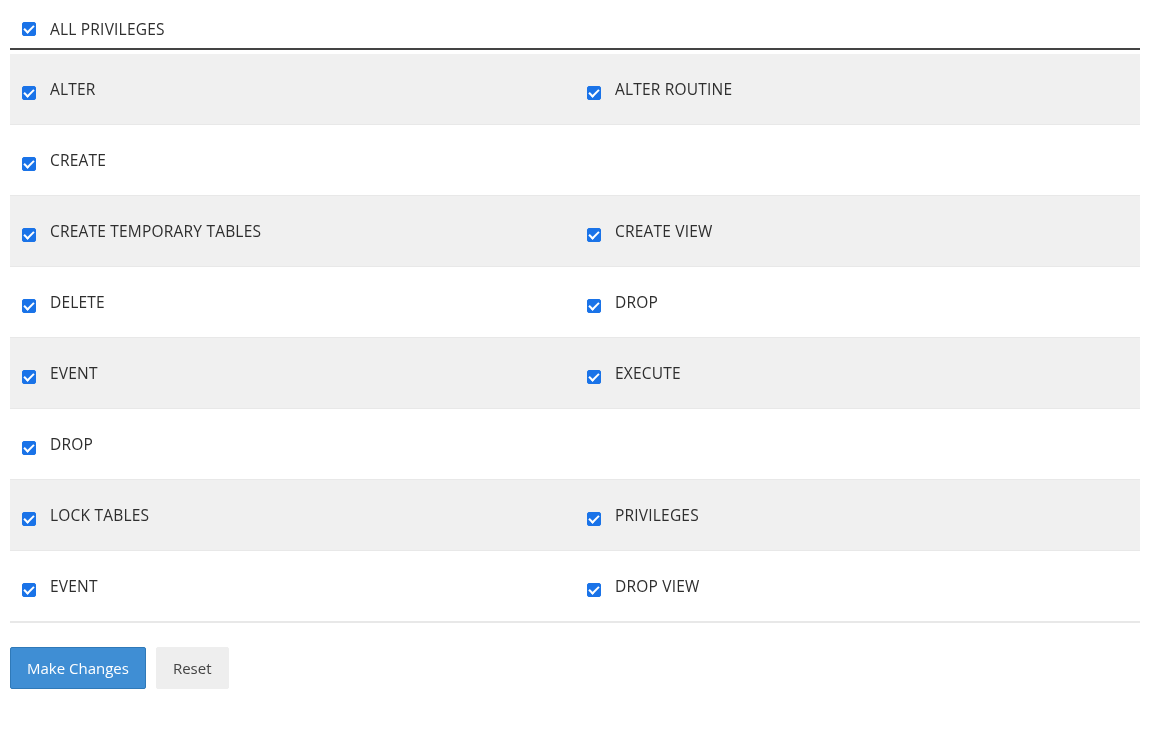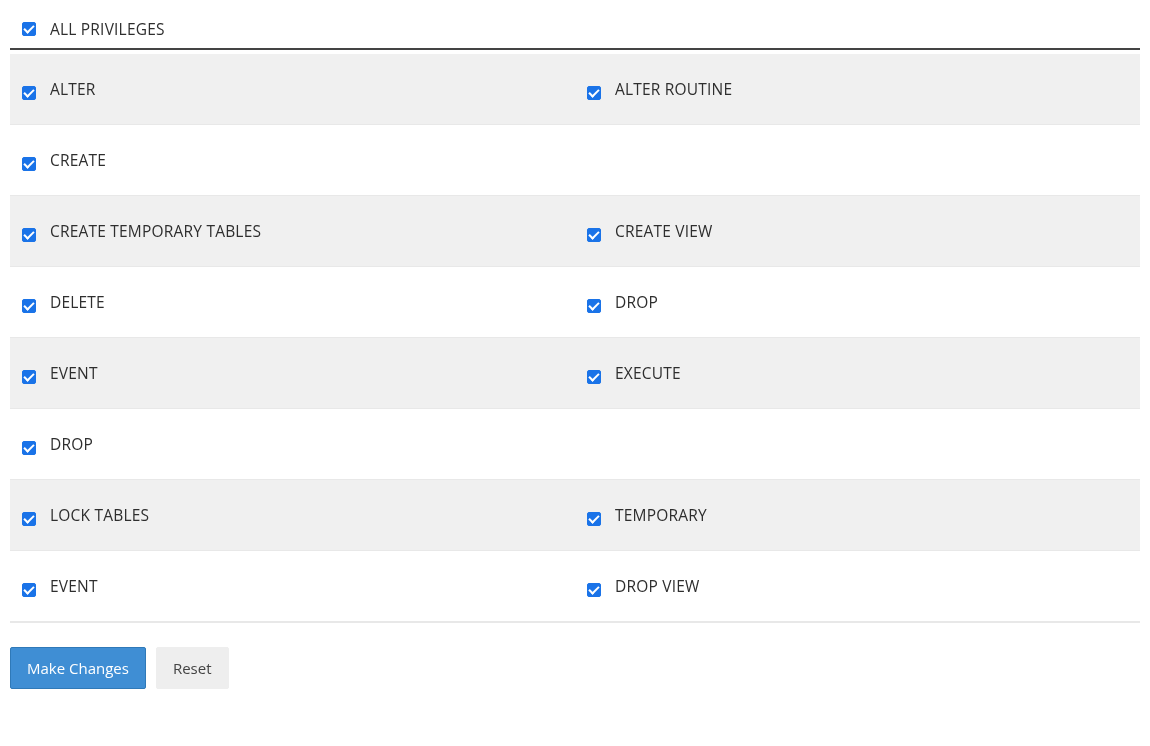--- a/index.html
+++ b/index.html
@@ -160,21 +160,21 @@
         <span class="label">DROP</span>
       </div>
     </div>
     <div class="priv-row">
       <div class="priv-cell">
         <input type="checkbox" class="chk" checked="" style="">
         <span class="label">LOCK TABLES</span>
       </div>
       <div class="priv-cell">
         <input type="checkbox" class="chk" checked="" style="">
-        <span class="label">TEMPORARY</span>
+        <span class="label">PRIVILEGES</span>
       </div>
     </div>
     <div class="priv-row">
       <div class="priv-cell">
         <input type="checkbox" class="chk" checked="" style="">
         <span class="label">EVENT</span>
       </div>
       <div class="priv-cell">
         <input type="checkbox" class="chk" checked="" style="">
         <span class="label">DROP VIEW</span>

